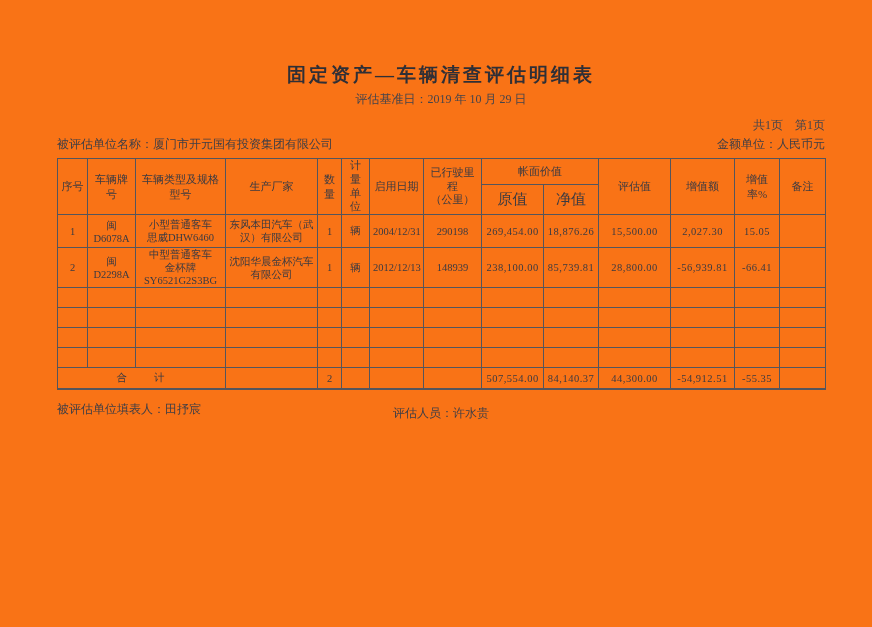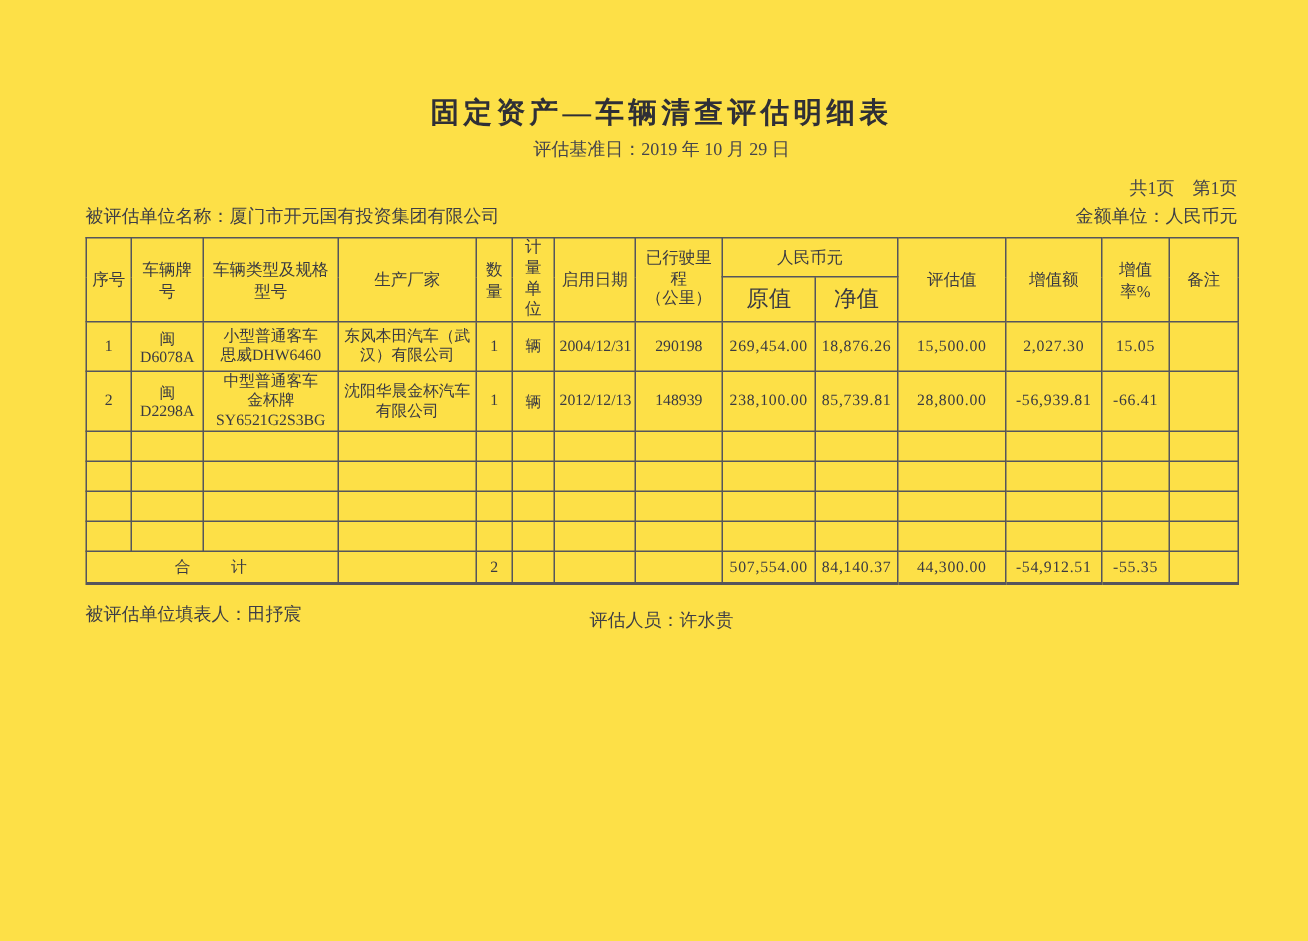--- a/index.html
+++ b/index.html
@@ -1,20 +1,20 @@
 <!DOCTYPE html>
 <html><head>
 <meta charset="utf-8">
 <style>
   html,body { margin:0; padding:0; background:#e8e8e8; }
   .page {
     position:relative;
     width:872px; height:627px;
     margin:0 auto;
-    background:#fde047;
+    background:#f97316;
     font-family:"Liberation Serif","DejaVu Serif",serif;
     color:#3a3a40;
     overflow:hidden;
   }
   .content { position:absolute; left:57px; top:62px; width:768px; }
   .doc-title {
     text-align:center; font-size:19px; font-weight:bold;
     letter-spacing:3px; color:#2f2f36; margin:0;
   }
   .doc-subtitle { text-align:center; font-size:12px; margin-top:3px; color:#44444c; }
@@ -83,21 +83,21 @@
         <td rowspan="2">序号</td>
         <td rowspan="2">车辆牌号</td>
         <td rowspan="2">车辆类型及规格型号</td>
         <td rowspan="2">生产厂家</td>
         <td rowspan="2">数量</td>
         <td rowspan="2" class="preline">计量
 单位</td>
         <td rowspan="2">启用日期</td>
         <td rowspan="2" class="preline">已行驶里程
 （公里）</td>
-        <td colspan="2">人民币元</td>
+        <td colspan="2">帐面价值</td>
         <td rowspan="2">评估值</td>
         <td rowspan="2">增值额</td>
         <td rowspan="2">增值率%</td>
         <td rowspan="2">备注</td>
       </tr>
       <tr class="h2">
         <td>原值</td>
         <td>净值</td>
       </tr>
 

